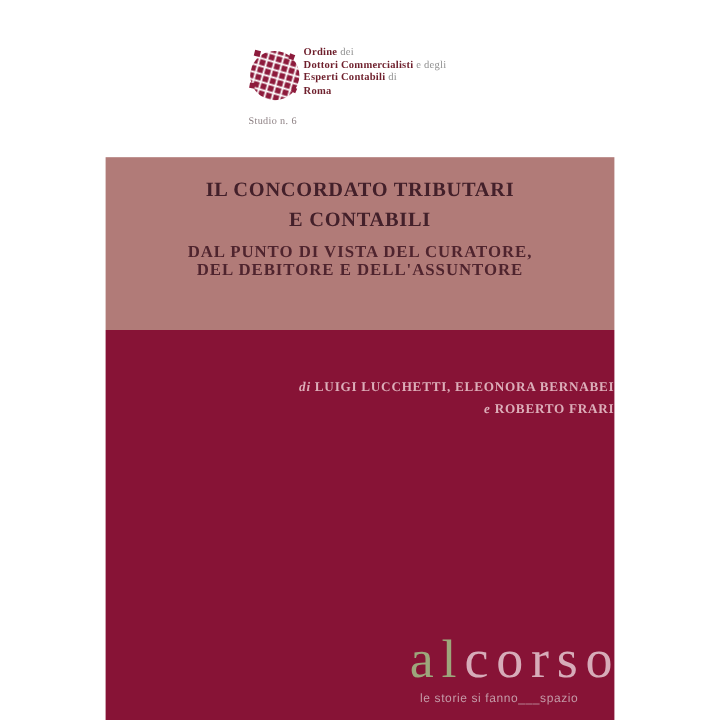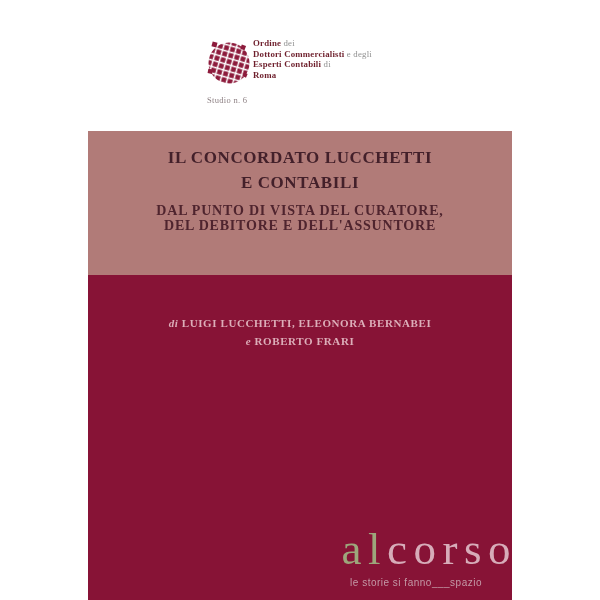--- a/index.html
+++ b/index.html
@@ -17,21 +17,21 @@
   
   .band{position:absolute;left:0;top:131px;width:424px;height:144px;background:#b17b78;
         text-align:center;}
   .title{padding-top:14px;font-weight:bold;font-size:17px;line-height:25px;color:#43202a;
          letter-spacing:.6px;}
   .subtitle{margin-top:8px;font-weight:bold;font-size:14px;line-height:15px;color:#4f242e;
             letter-spacing:.8px;}
 
   
   .body-sec{position:absolute;left:0;top:275px;width:424px;height:325px;background:#871336;}
-  .authors{position:absolute;top:40px;width:100%;text-align:center;font-weight:bold;
+  .authors{position:absolute;top:40px;width:100%;text-align:right;font-weight:bold;
            font-size:11px;line-height:17.5px;color:#dcaeb9;letter-spacing:.6px;}
   .authors em{font-style:italic;font-weight:bold;text-transform:none;}
 
   .publisher{position:absolute;left:117px;top:281px;display:flex;align-items:center;gap:7px;z-index:1;}
   .pub-name{font-family:"Liberation Sans",sans-serif;font-variant:small-caps;font-weight:bold;
             font-size:10.5px;letter-spacing:1px;color:#eed3d8;white-space:nowrap;}
 
   
   .wm-brand{position:absolute;top:252px;right:-5px;font-family:"Liberation Serif",serif;
             font-size:45px;line-height:1;letter-spacing:6.5px;z-index:5;white-space:nowrap;}
@@ -69,21 +69,21 @@
       <div class="org-line"><span class="strong">Ordine</span><span class="rest"> dei</span></div>
       <div class="org-line"><span class="strong">Dottori Commercialisti</span><span class="rest"> e degli</span></div>
       <div class="org-line"><span class="strong">Esperti Contabili</span><span class="rest"> di</span></div>
       <div class="org-line"><span class="strong">Roma</span><span class="rest"></span></div>
     </div>
 
     <div class="studio">Studio n. 6</div>
 
     <div class="band">
       <div class="title">
-        <div>IL CONCORDATO LUCCHETTI</div>
+        <div>IL CONCORDATO TRIBUTARI</div>
         <div>E CONTABILI</div>
       </div>
       <div class="subtitle">
         <div>DAL PUNTO DI VISTA DEL CURATORE,</div>
         <div>DEL DEBITORE E DELL'ASSUNTORE</div>
       </div>
     </div>
 
     <div class="body-sec">
 

